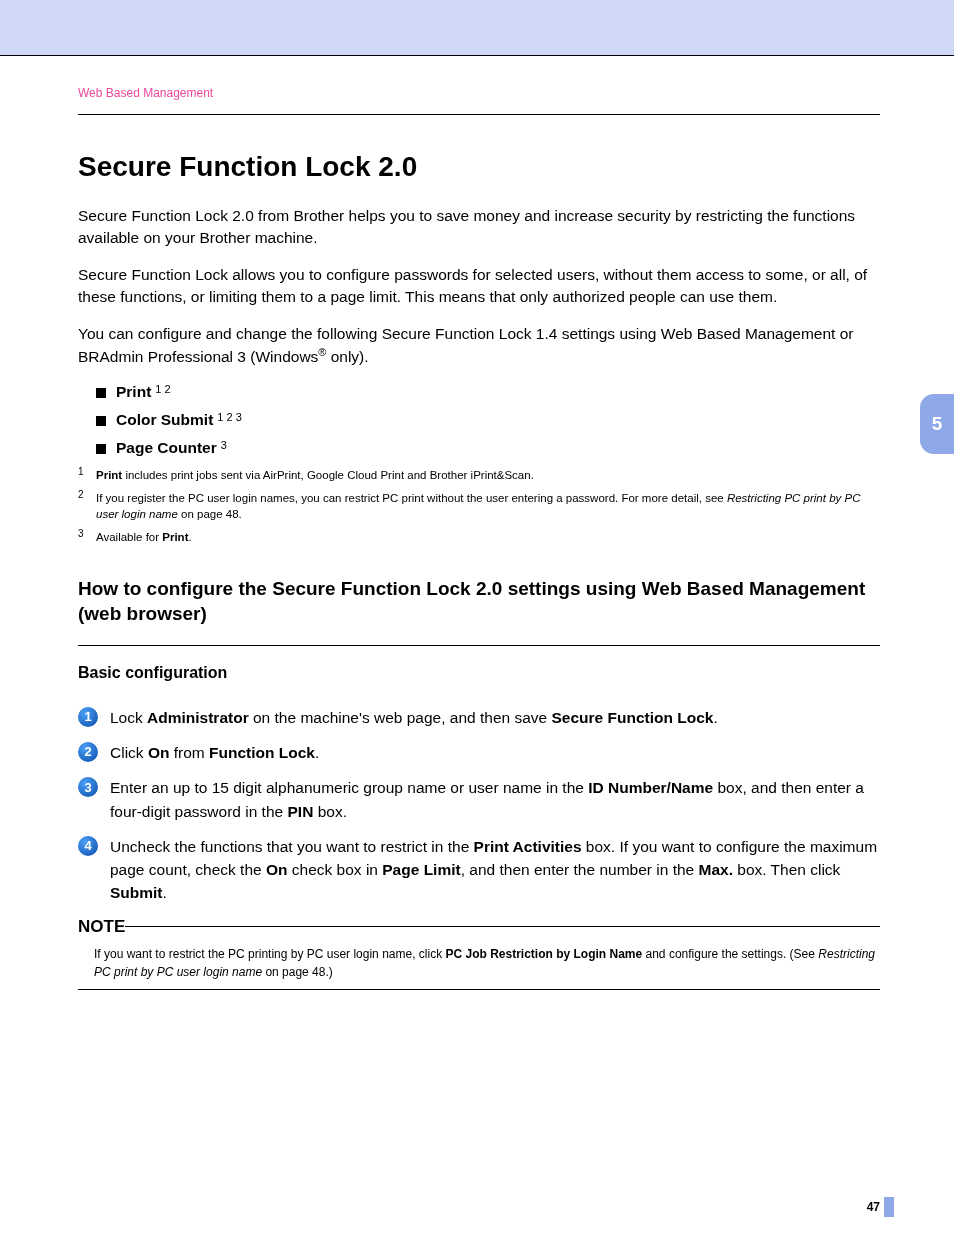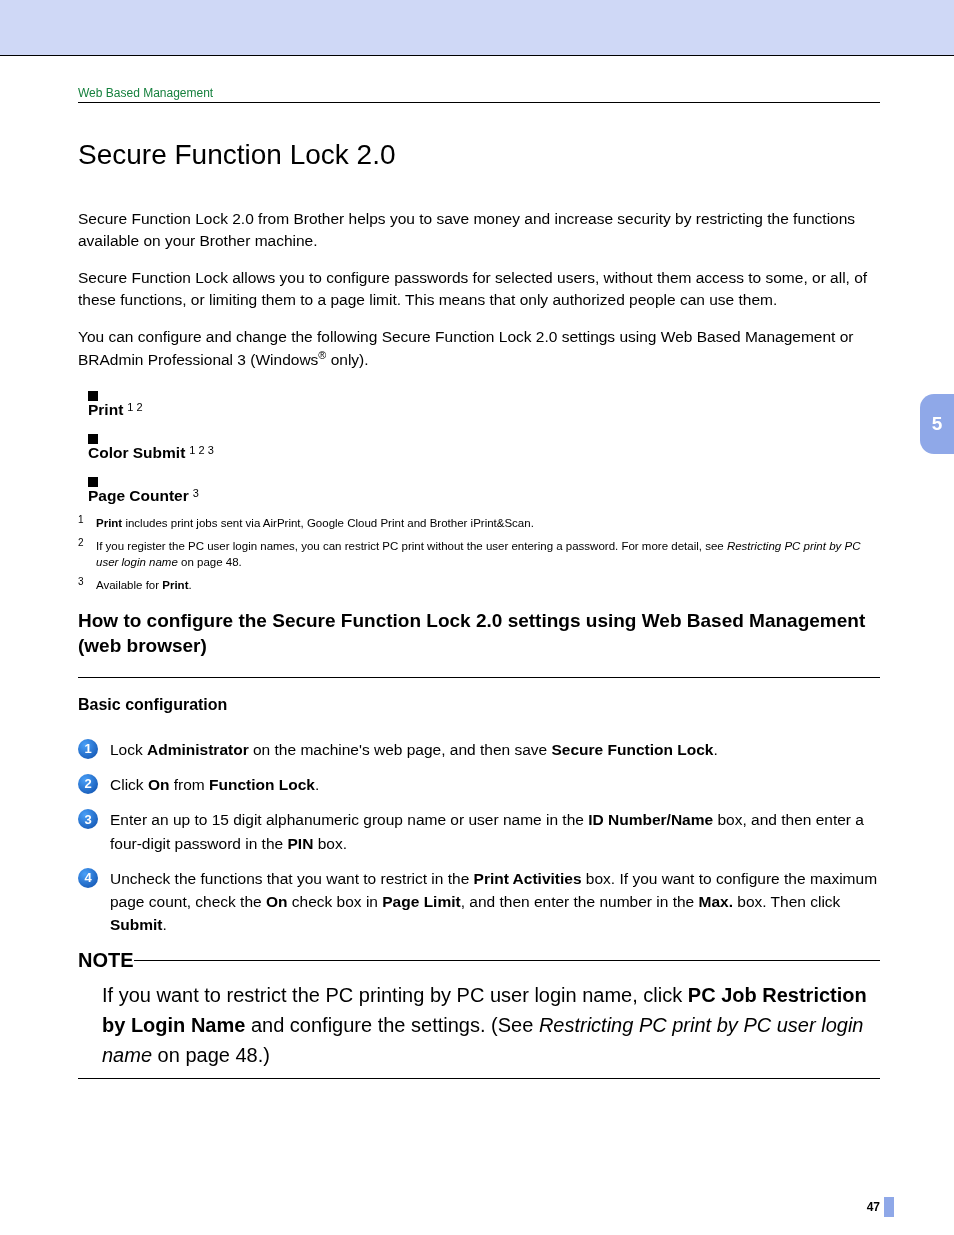--- a/index.html
+++ b/index.html
@@ -1,45 +1,45 @@
 <!DOCTYPE html>
 <html><head>
 <meta charset="utf-8">
 <style>
   * { box-sizing: border-box; margin: 0; padding: 0; }
   html, body { width: 954px; font-family: Arial, Helvetica, sans-serif; color: #000; background: #fff; }
   .top-bar { height: 56px; background: #cfd8f6; width: 100%; border-bottom: 1px solid #000; }
   .page { padding: 30px 74px 0 78px; position: relative; min-height: 1179px; }
-  .running-head { font-size: 12px; color: #15803d; margin-bottom: 2px; }
+  .running-head { font-size: 12px; color: #ec4899; margin-bottom: 14px; }
   .thin-rule { border: none; border-top: 1px solid #000; margin-bottom: 36px; }
-  h1.title { font-size: 28px; font-weight: normal; margin-bottom: 37px; }
+  h1.title { font-size: 28px; font-weight: bold; margin-bottom: 22px; }
   p.body { font-size: 15.5px; line-height: 1.45; margin-bottom: 14px; }
   sup { font-size: 0.7em; vertical-align: super; }
   .bullet-list { margin: 10px 0 10px 2px; }
-  .bullet-item { font-size: 15.5px; margin: 10px 8px; display: flex; align-items: flex-start; flex-direction: column; }
+  .bullet-item { font-size: 15.5px; margin: 10px 16px; display: flex; align-items: flex-start; }
   .sq { display: inline-block; width: 10px; height: 10px; background: #000; margin-right: 10px; margin-top: 5px; flex-shrink: 0; }
   .bullet-item .lbl { font-weight: bold; }
   .bullet-item .refs { font-size: 11px; margin-left: 4px; position: relative; top: -4px; }
   .footnotes { margin-top: 6px; }
   .footnote { display: flex; font-size: 11.5px; line-height: 1.45; margin: 6px 0; }
   .footnote .num { width: 18px; flex-shrink: 0; position: relative; top: -2px; font-size: 10px; }
   .footnote .txt { flex: 1; }
   .footnote .italic { font-style: italic; }
-  h2.subhead { font-size: 19px; font-weight: bold; margin-top: 14px; line-height: 1.35; }
+  h2.subhead { font-size: 19px; font-weight: bold; margin-top: 30px; line-height: 1.35; }
   .sub-rule { border: none; border-top: 1px solid #000; margin: 18px 0 18px 0; }
   h3.h3 { font-size: 16px; font-weight: bold; margin-bottom: 24px; }
   .step { display: flex; margin: 12px 0; font-size: 15.5px; line-height: 1.5; }
   .step-num { width: 20px; height: 20px; border-radius: 50%; background: radial-gradient(circle at 35% 30%, #4aa0f8, #0a4aa8); color: #fff; font-weight: bold; font-size: 13px; display: flex; align-items: center; justify-content: center; margin-right: 12px; flex-shrink: 0; margin-top: 1px; }
   .step-text { flex: 1; }
   .step-text b { font-weight: bold; }
   .note-block { margin-top: 12px; }
   .note-head-row { display: flex; align-items: center; }
-  .note-head { font-size: 20px; font-weight: bold; margin-right: 0; }
+  .note-head { font-size: 17px; font-weight: bold; margin-right: 0; }
   .note-line { flex: 1; border-top: 1px solid #000; }
-  .note-body { font-size: 20px; line-height: 1.5; margin: 8px 0 8px 24px; }
+  .note-body { font-size: 12px; line-height: 1.5; margin: 8px 0 8px 16px; }
   .note-body .italic { font-style: italic; }
   .note-close { border: none; border-top: 1px solid #000; }
   .chapter-tab { position: absolute; right: 0; top: 338px; width: 34px; height: 60px; background: #8fa8e8; border-radius: 14px 0 0 14px; color: #fff; font-size: 19px; font-weight: bold; display: flex; align-items: center; justify-content: center; }
   .page-num-wrap { position: absolute; right: 60px; bottom: 18px; display: flex; align-items: center; }
   .page-num { font-size: 12px; font-weight: bold; }
   .page-bar { width: 10px; height: 20px; background: #8fa8e8; margin-left: 4px; }
 </style>
 </head>
 <body>
 
@@ -48,21 +48,21 @@
 <div class="page">
 
   <div class="running-head">Web Based Management</div>
   <hr class="thin-rule">
 
   <h1 class="title">Secure Function Lock 2.0</h1>
 
   <p class="body">Secure Function Lock 2.0 from Brother helps you to save money and increase security by restricting the functions available on your Brother machine.</p>
   <p class="body">Secure Function Lock allows you to configure passwords for selected users, without them access to some, or all, of these functions, or limiting them to a page limit. This means that only authorized people can use them.</p>
   <p class="body">
-    <span>You can configure and change the following Secure Function Lock 2.0 settings using Web Based Management or BRAdmin Professional 3 (Windows</span><sup>®</sup><span> only).</span>
+    <span>You can configure and change the following Secure Function Lock 1.4 settings using Web Based Management or BRAdmin Professional 3 (Windows</span><sup>®</sup><span> only).</span>
   </p>
 
   <div class="bullet-list">
     <div class="bullet-item">
       <span class="sq"></span>
       <span><span class="lbl">Print</span><span class="refs">1 2</span></span>
     </div>
     <div class="bullet-item">
       <span class="sq"></span>
       <span><span class="lbl">Color Submit</span><span class="refs">1 2 3</span></span>

